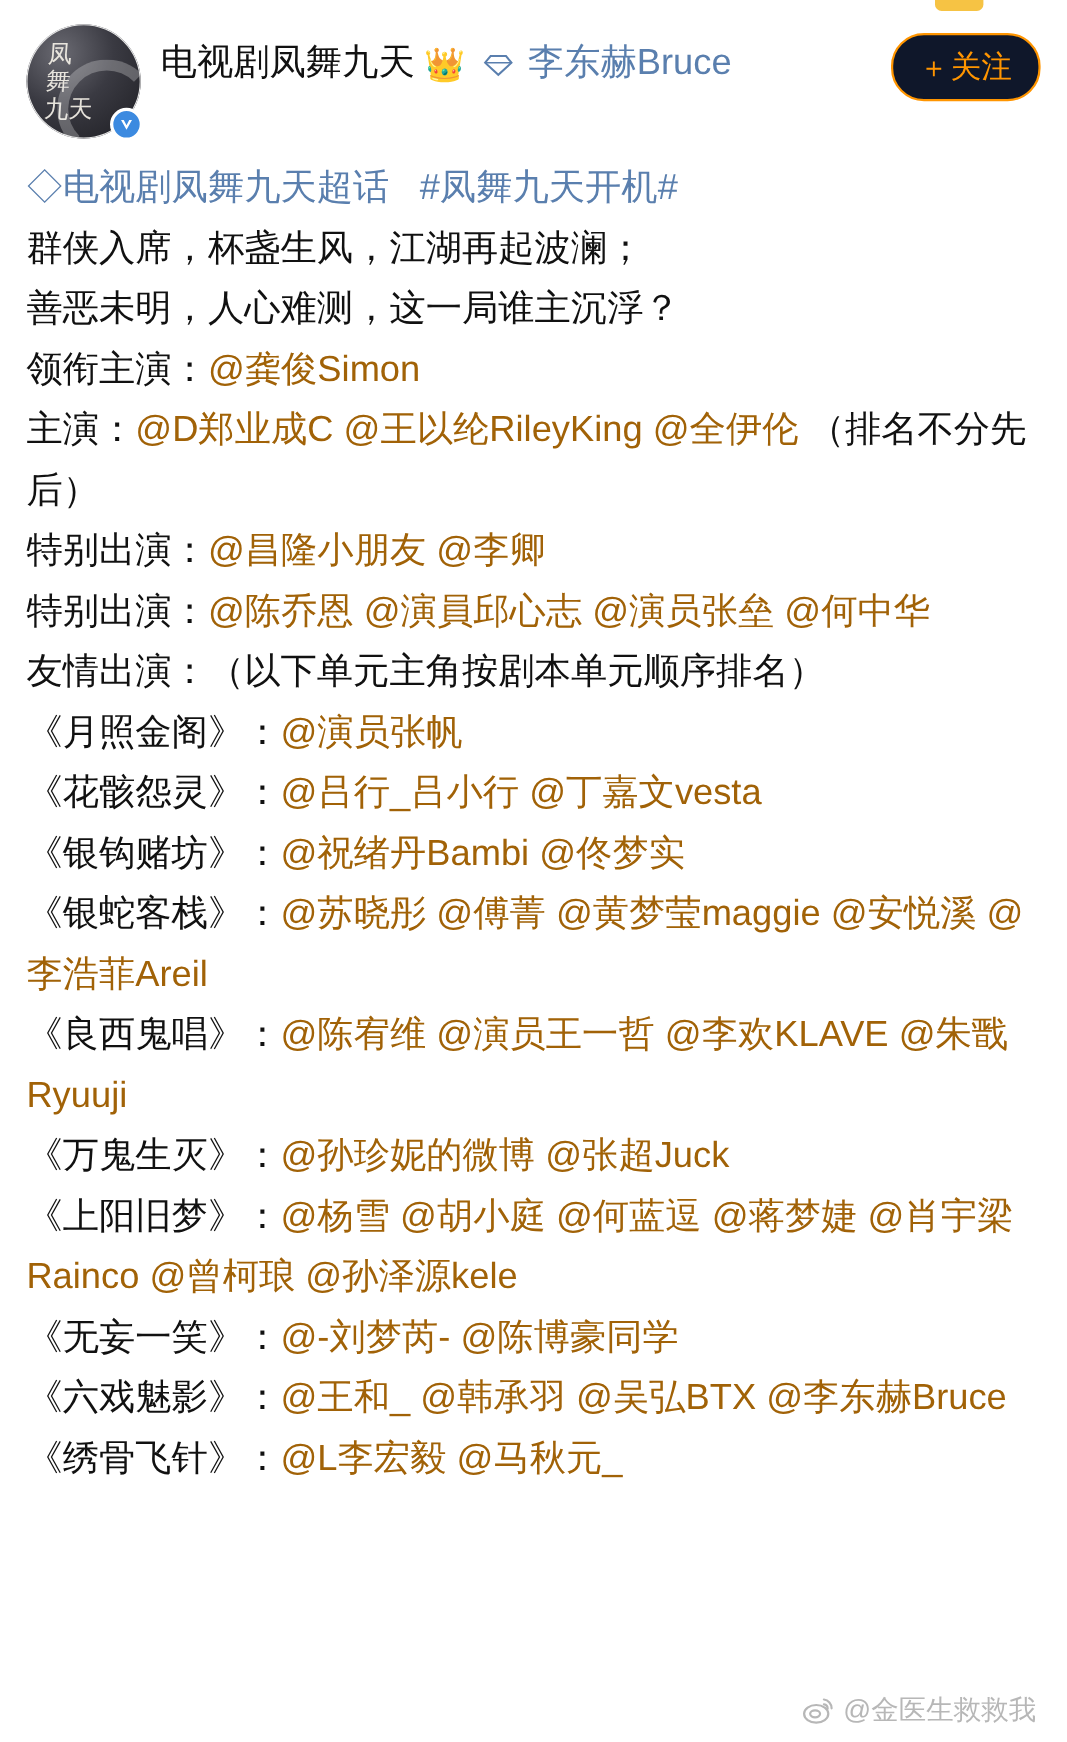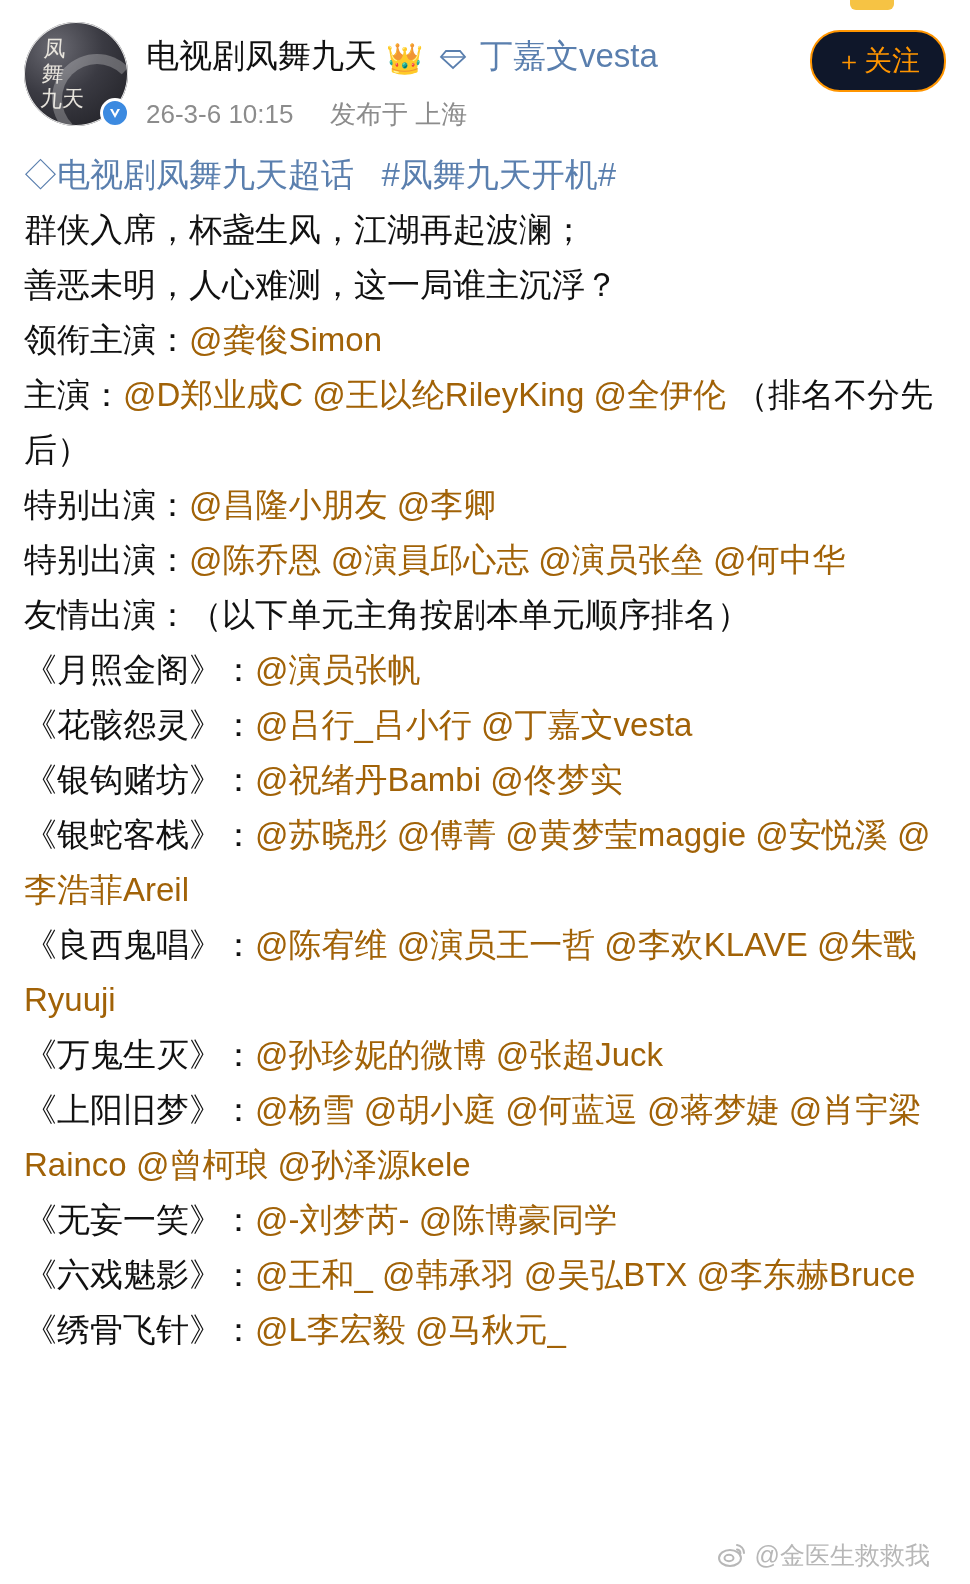--- a/index.html
+++ b/index.html
@@ -151,21 +151,21 @@
   }
   .content .topic {
     color: #5a7fae;
     text-align: center;
   }
   .content .line {
     display: block;
   }
   .watermark {
     position: absolute;
-    right: 40px;
+    right: 28px;
     bottom: 14px;
     display: flex;
     align-items: center;
     color: #b7b7b7;
     font-size: 25px;
     line-height: 30px;
   }
   .watermark .wb-logo {
     width: 30px;
     height: 30px;
@@ -206,26 +206,21 @@
     <div class="head-main">
       <div class="name-line">
         <span>电视剧凤舞九天</span>
         <span class="crown">👑</span>
         <span class="diamond-ico">
           <svg width="28" height="22" viewBox="0 0 28 22" aria-hidden="true">
             <path d="M7 3 L21 3 L26 9 L14 20 L2 9 Z" fill="none" stroke="#5a7fae" stroke-width="1.8"></path>
             <path d="M2 9 L26 9" fill="none" stroke="#5a7fae" stroke-width="1.5"></path>
           </svg>
         </span>
-        <span class="supertopic-link">丁嘉文vesta</span>
-      </div>
-      <div class="meta-line">
-        <span>26-3-6 10:15</span>
-        <span class="sep"></span>
-        <span>发布于 上海</span>
+        <span class="supertopic-link">李东赫Bruce</span>
       </div>
     </div>
 
     <div class="follow-btn">
       <span class="plus">＋</span><span>关注</span>
     </div>
   </div>
 
   <div class="content">
     <span class="topic">◇电视剧凤舞九天超话</span>

